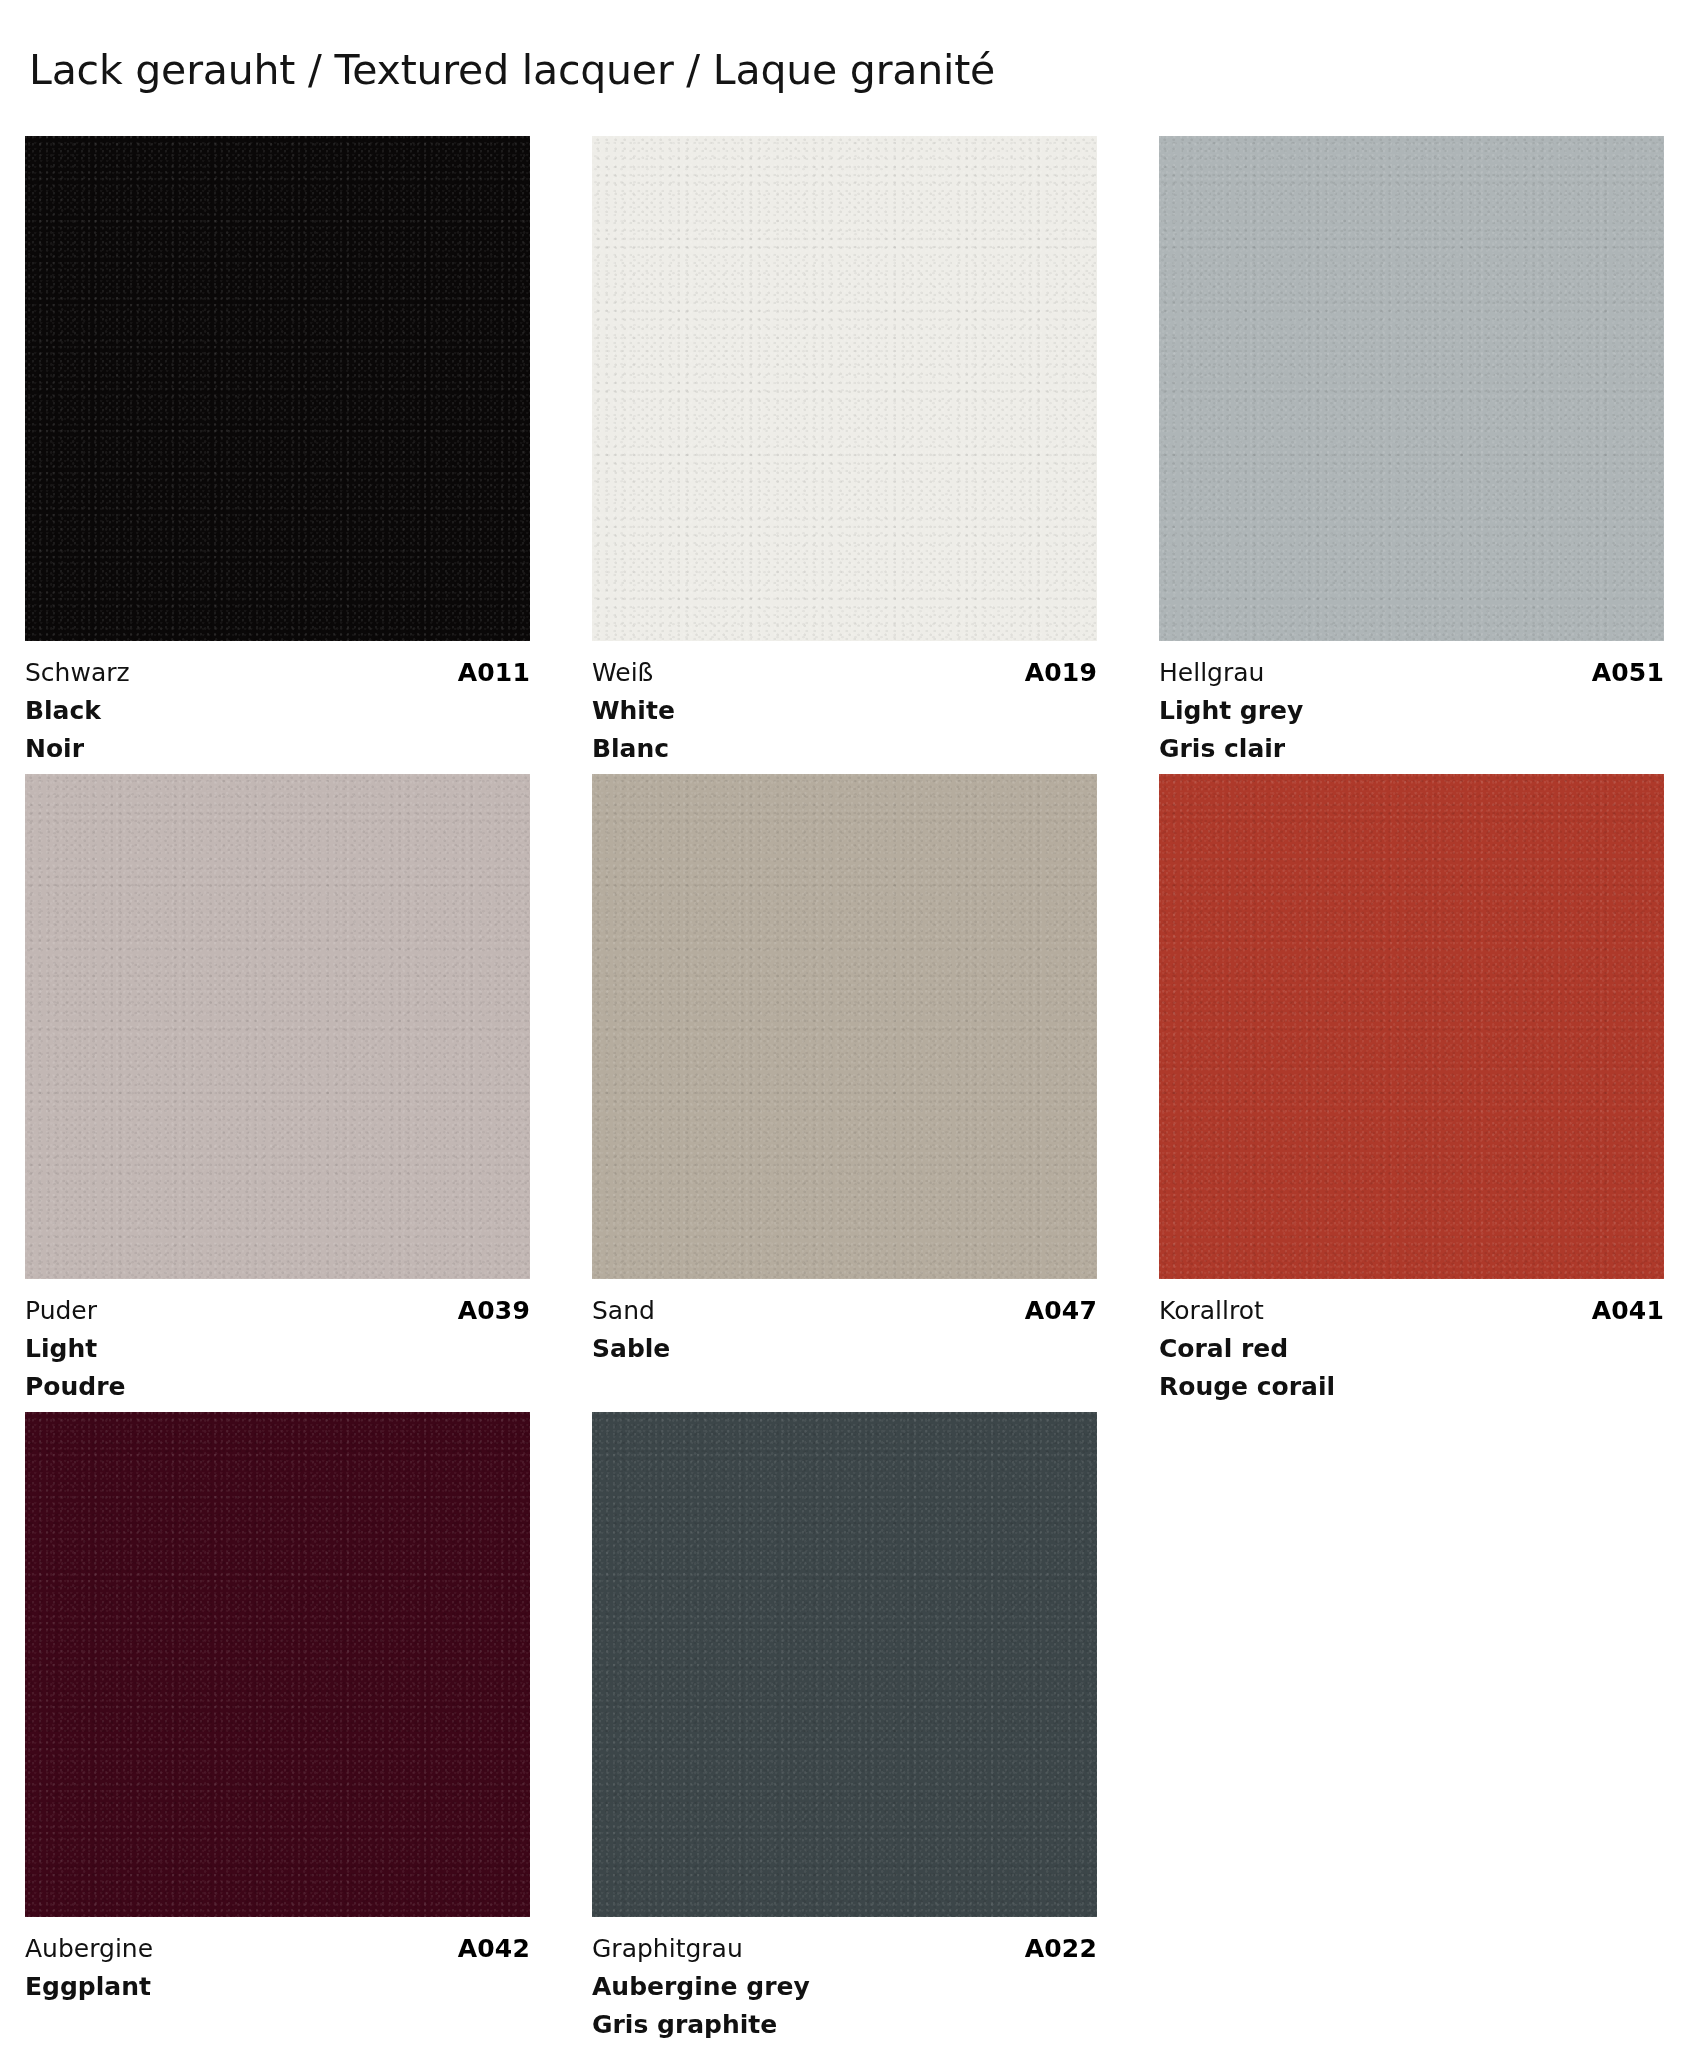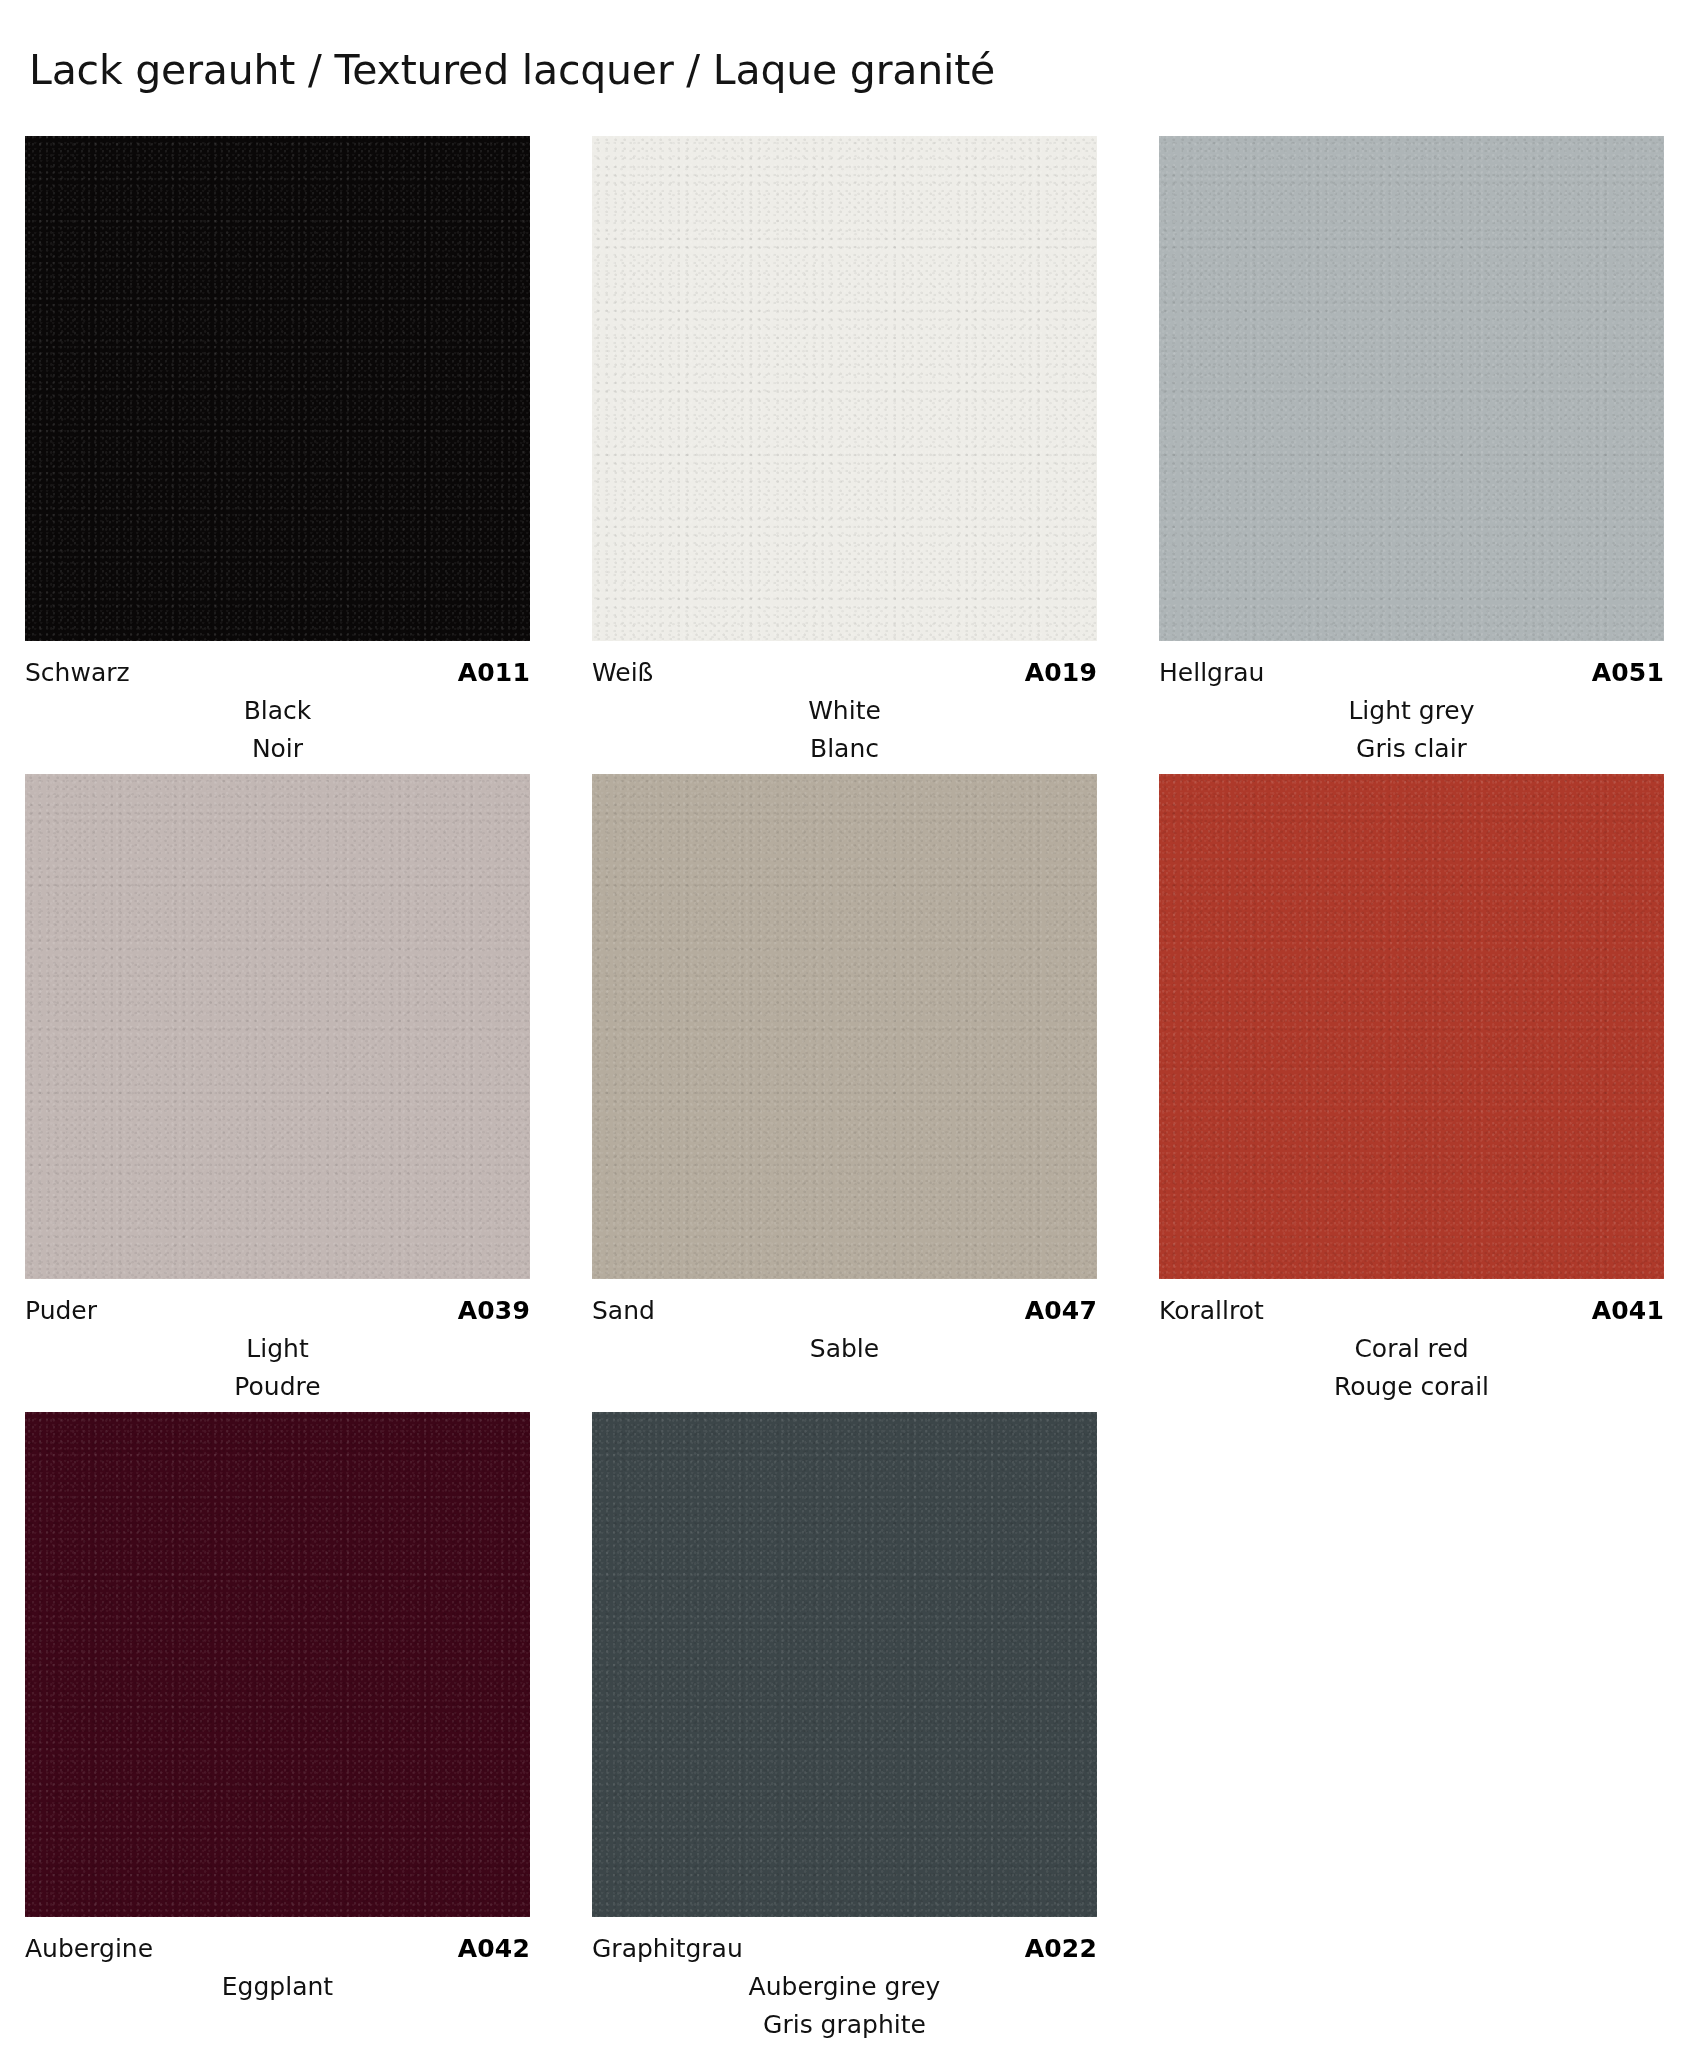--- a/index.html
+++ b/index.html
@@ -15,21 +15,20 @@
     font-family: "DejaVu Sans", "Liberation Sans", sans-serif;
     color: #111111;
     overflow: hidden;
   }
 
   .page {
     position: relative;
     width: 1700px;
     height: 1490px;
     padding: 0;
-    text-align: center;
   }
 
   
   .page-title {
     position: absolute;
     left: 29px;
     top: 21px;
     font-size: 41px;
     font-weight: 400;
     letter-spacing: -0.2px;
@@ -99,21 +98,21 @@
   }
   .code {
     font-size: 25px;
     font-weight: 700;
     color: #000000;
     white-space: nowrap;
     letter-spacing: 0.2px;
   }
   .name-en, .name-fr {
     font-size: 25px;
-    font-weight: 400;
+    font-weight: 700;
     color: #111111;
     white-space: nowrap;
     line-height: 1.0;
     margin-top: 13px;
   }
   .name-en:empty, .name-fr:empty { display: none; }
 </style>
 </head>
 <body style="background: rgb(255, 255, 255); color: rgb(17, 17, 17);">
 

